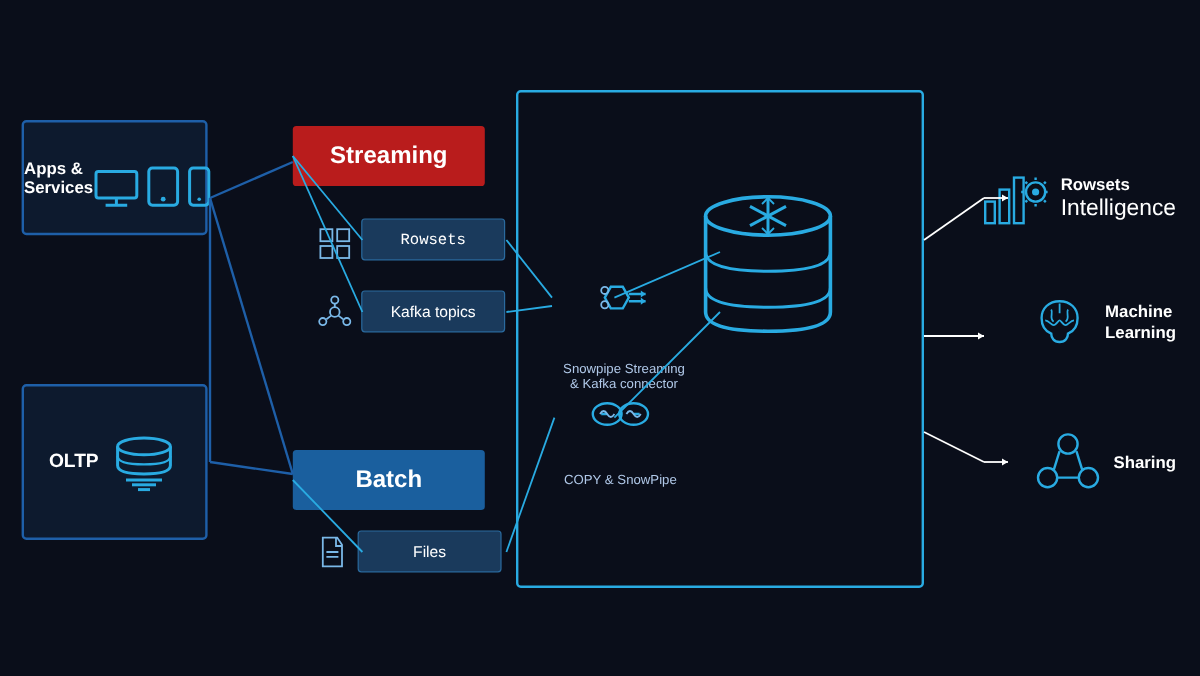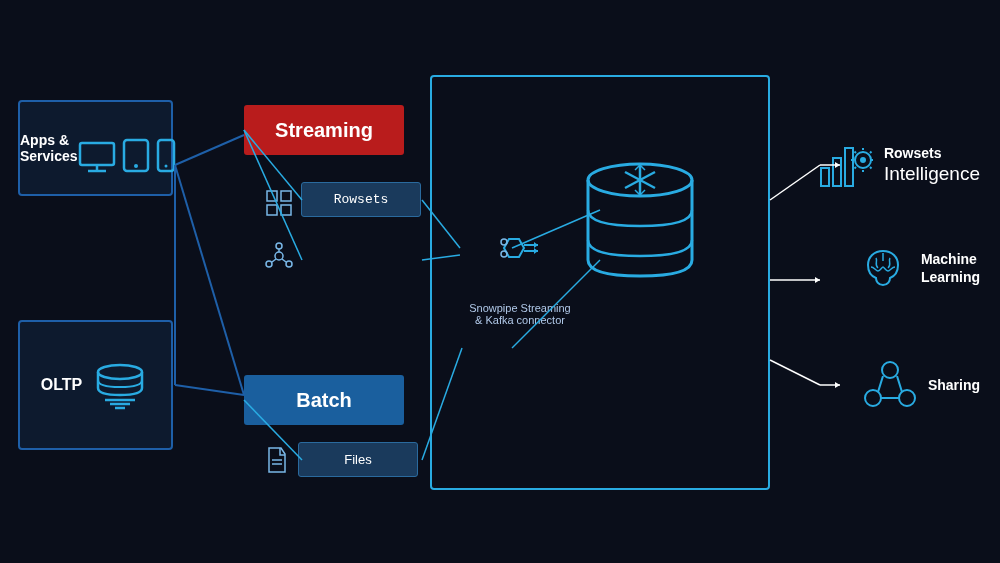--- a/index.html
+++ b/index.html
@@ -235,20 +235,23 @@
   <div style="position:absolute; left:265px; top:242px; display:flex; align-items:center; gap:8px;">
     <svg width="28" height="28" viewBox="0 0 28 28">
       <circle cx="14" cy="14" r="4" fill="none" stroke="#7ab8e8" stroke-width="1.5"></circle>
       <circle cx="14" cy="4" r="3" fill="none" stroke="#7ab8e8" stroke-width="1.5"></circle>
       <circle cx="4" cy="22" r="3" fill="none" stroke="#7ab8e8" stroke-width="1.5"></circle>
       <circle cx="24" cy="22" r="3" fill="none" stroke="#7ab8e8" stroke-width="1.5"></circle>
       <line x1="14" y1="10" x2="14" y2="7" stroke="#7ab8e8" stroke-width="1.5"></line>
       <line x1="11" y1="17" x2="7" y2="20" stroke="#7ab8e8" stroke-width="1.5"></line>
       <line x1="17" y1="17" x2="21" y2="20" stroke="#7ab8e8" stroke-width="1.5"></line>
     </svg>
+    <div class="data-item kafka-box" style="position:relative; left:0; top:0;">
+      <span>Kafka topics</span>
+    </div>
   </div>
 
   <div style="position:absolute; left:265px; top:442px; display:flex; align-items:center; gap:8px;">
     <svg width="24" height="28" viewBox="0 0 24 28">
       <path d="M4 2 L16 2 L20 8 L20 26 L4 26 Z" fill="none" stroke="#7ab8e8" stroke-width="1.5"></path>
       <polyline points="15,2 15,9 20,9" fill="none" stroke="#7ab8e8" stroke-width="1.5"></polyline>
       <line x1="7" y1="14" x2="17" y2="14" stroke="#7ab8e8" stroke-width="1.5"></line>
       <line x1="7" y1="18" x2="17" y2="18" stroke="#7ab8e8" stroke-width="1.5"></line>
     </svg>
     <div class="data-item files-box" style="position:relative; left:1px; top:0;">
@@ -287,20 +290,37 @@
       <line x1="34" y1="17" x2="48" y2="17" stroke="#29abe2" stroke-width="2"></line>
       <polygon points="48,17 44,14 44,20" fill="#29abe2"></polygon>
       <line x1="34" y1="23" x2="48" y2="23" stroke="#29abe2" stroke-width="2"></line>
       <polygon points="48,23 44,20 44,26" fill="#29abe2"></polygon>
     </svg>
     <span class="connector-label" style="position:relative; left:0; top:0; font-size:11px; color:#b0c8e8; text-align:center; width:120px;">
       Snowpipe Streaming<br>&amp; Kafka connector
     </span>
   </div>
 
+  <div style="position:absolute; left:462px; top:330px; display:flex; flex-direction:column; align-items:center; gap:4px;">
+    <svg width="50" height="30" viewBox="0 0 50 30">
+
+      <ellipse cx="14" cy="15" rx="12" ry="9" fill="none" stroke="#29abe2" stroke-width="2"></ellipse>
+      <line x1="14" y1="15" x2="9" y2="15" stroke="#29abe2" stroke-width="2"></line>
+      <ellipse cx="36" cy="15" rx="12" ry="9" fill="none" stroke="#29abe2" stroke-width="2"></ellipse>
+      <line x1="36" y1="15" x2="41" y2="15" stroke="#29abe2" stroke-width="2"></line>
+
+      <line x1="26" y1="15" x2="24" y2="15" stroke="#29abe2" stroke-width="2"></line>
+
+      <path d="M8 15 Q11 10 14 15 Q17 20 20 15" fill="none" stroke="#7ab8e8" stroke-width="1.5"></path>
+      <path d="M30 15 Q33 10 36 15 Q39 20 42 15" fill="none" stroke="#7ab8e8" stroke-width="1.5"></path>
+    </svg>
+    <span class="connector-label" style="position:relative; left:0; top:0; font-size:11px; color:#b0c8e8; text-align:center; width:110px;">
+      COPY &amp; SnowPipe
+    </span>
+  </div>
 
   <div style="position:absolute; right:20px; top:140px; display:flex; align-items:center; gap:10px;">
     <svg width="55" height="50" viewBox="0 0 55 50">
 
       <rect x="2" y="28" width="8" height="18" fill="none" stroke="#29abe2" stroke-width="2"></rect>
       <rect x="14" y="18" width="8" height="28" fill="none" stroke="#29abe2" stroke-width="2"></rect>
       <rect x="26" y="8" width="8" height="38" fill="none" stroke="#29abe2" stroke-width="2"></rect>
 
       <circle cx="44" cy="20" r="8" fill="none" stroke="#29abe2" stroke-width="2"></circle>
       <circle cx="44" cy="20" r="3" fill="#29abe2"></circle>

